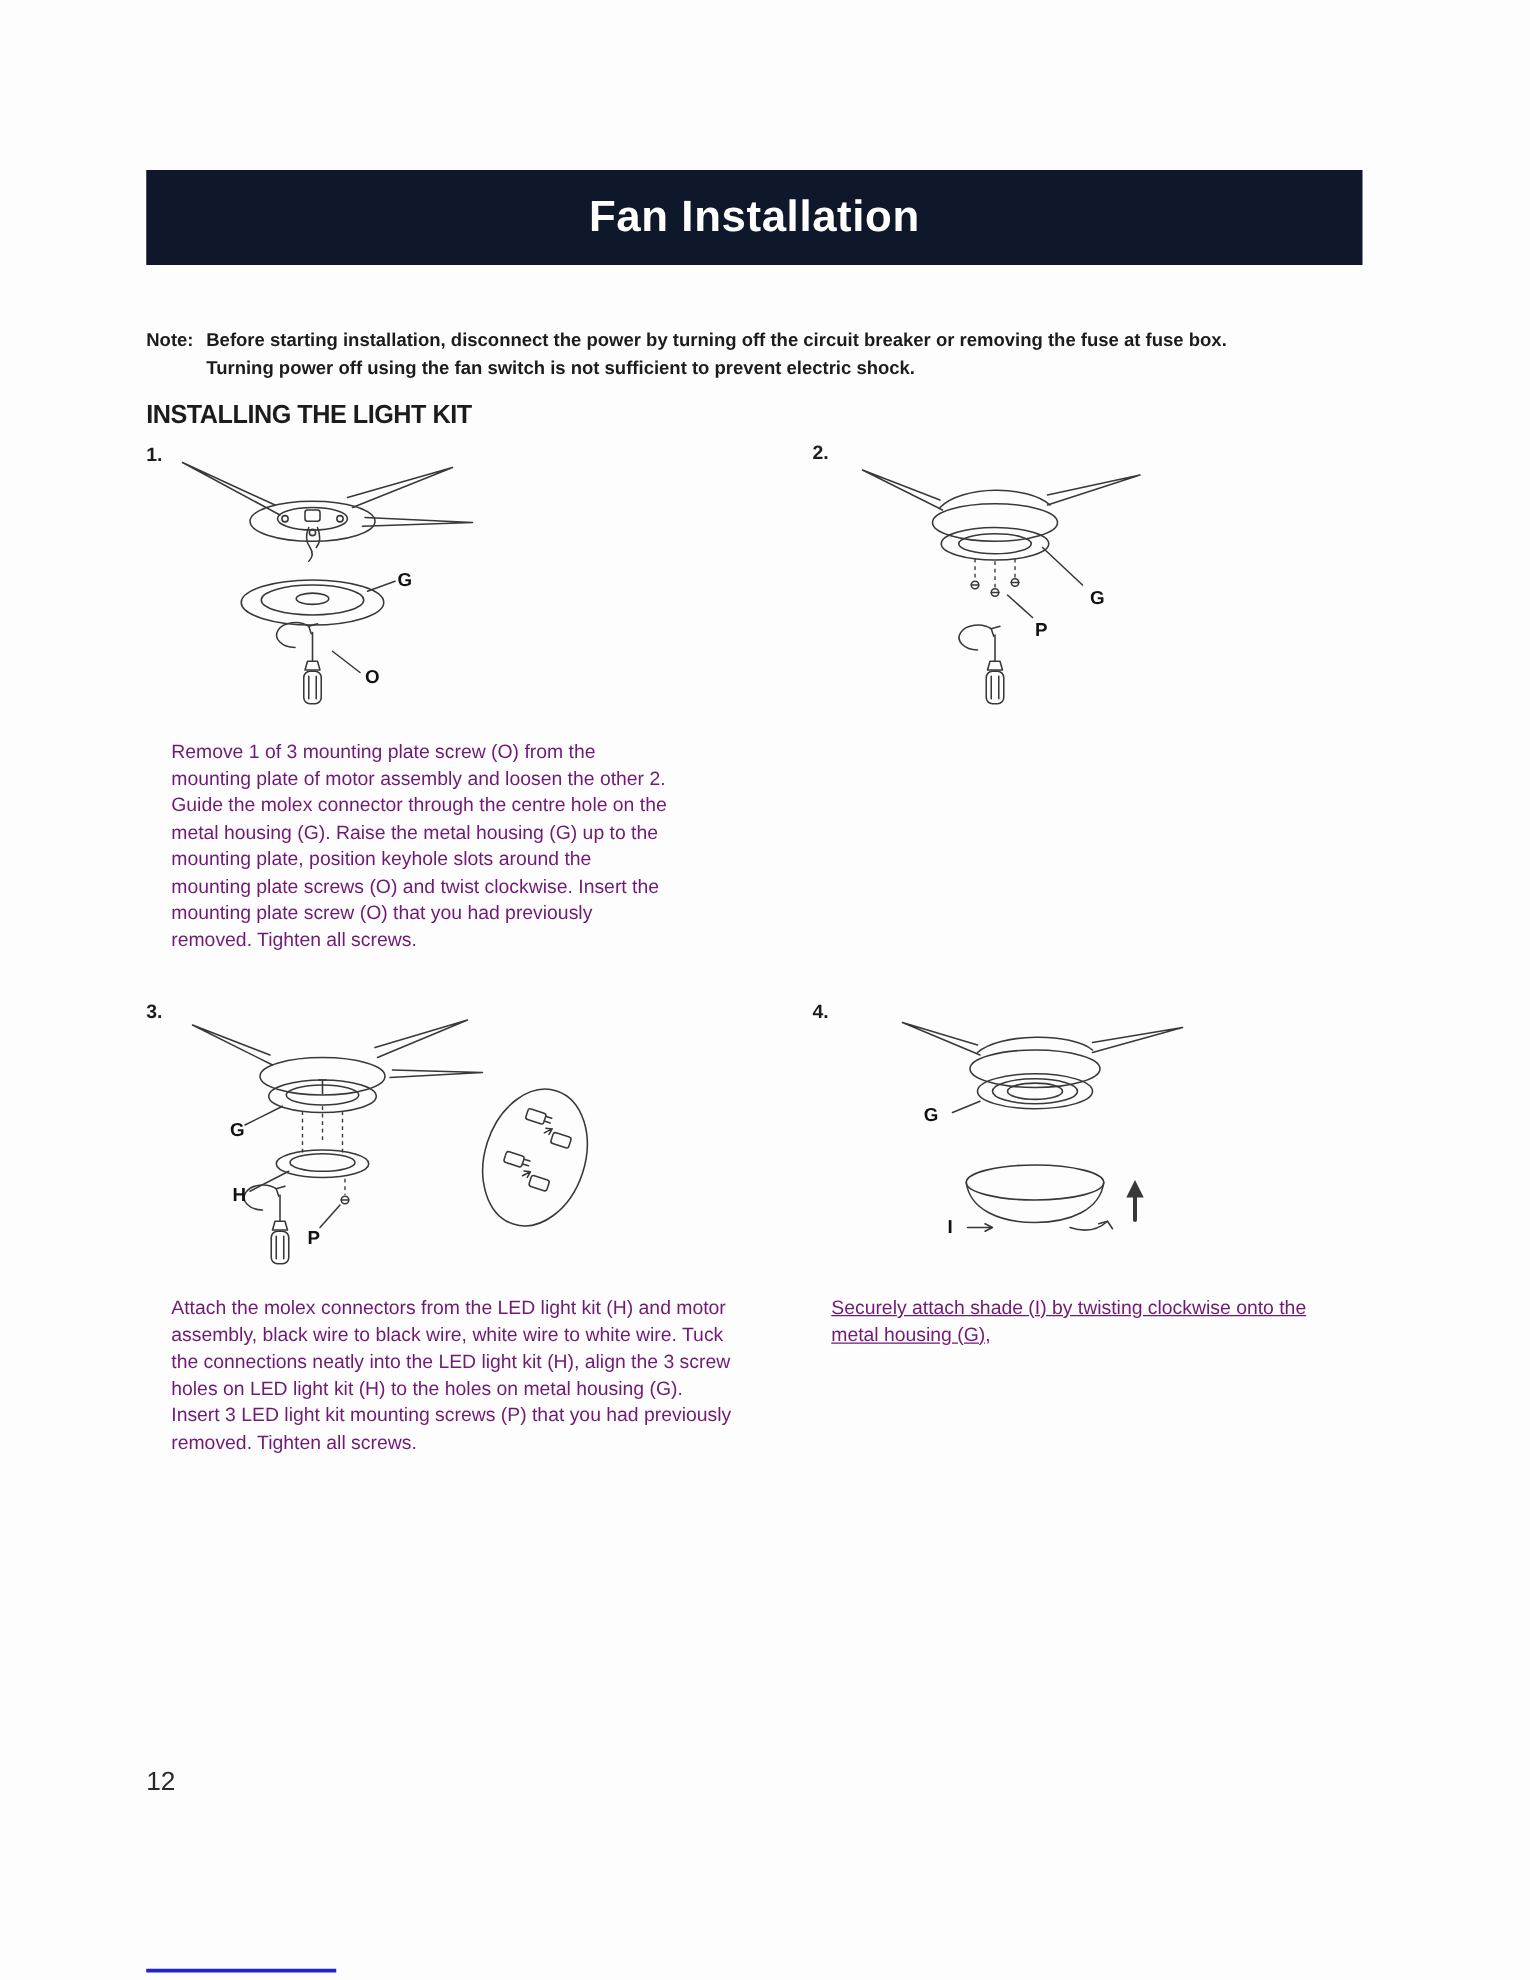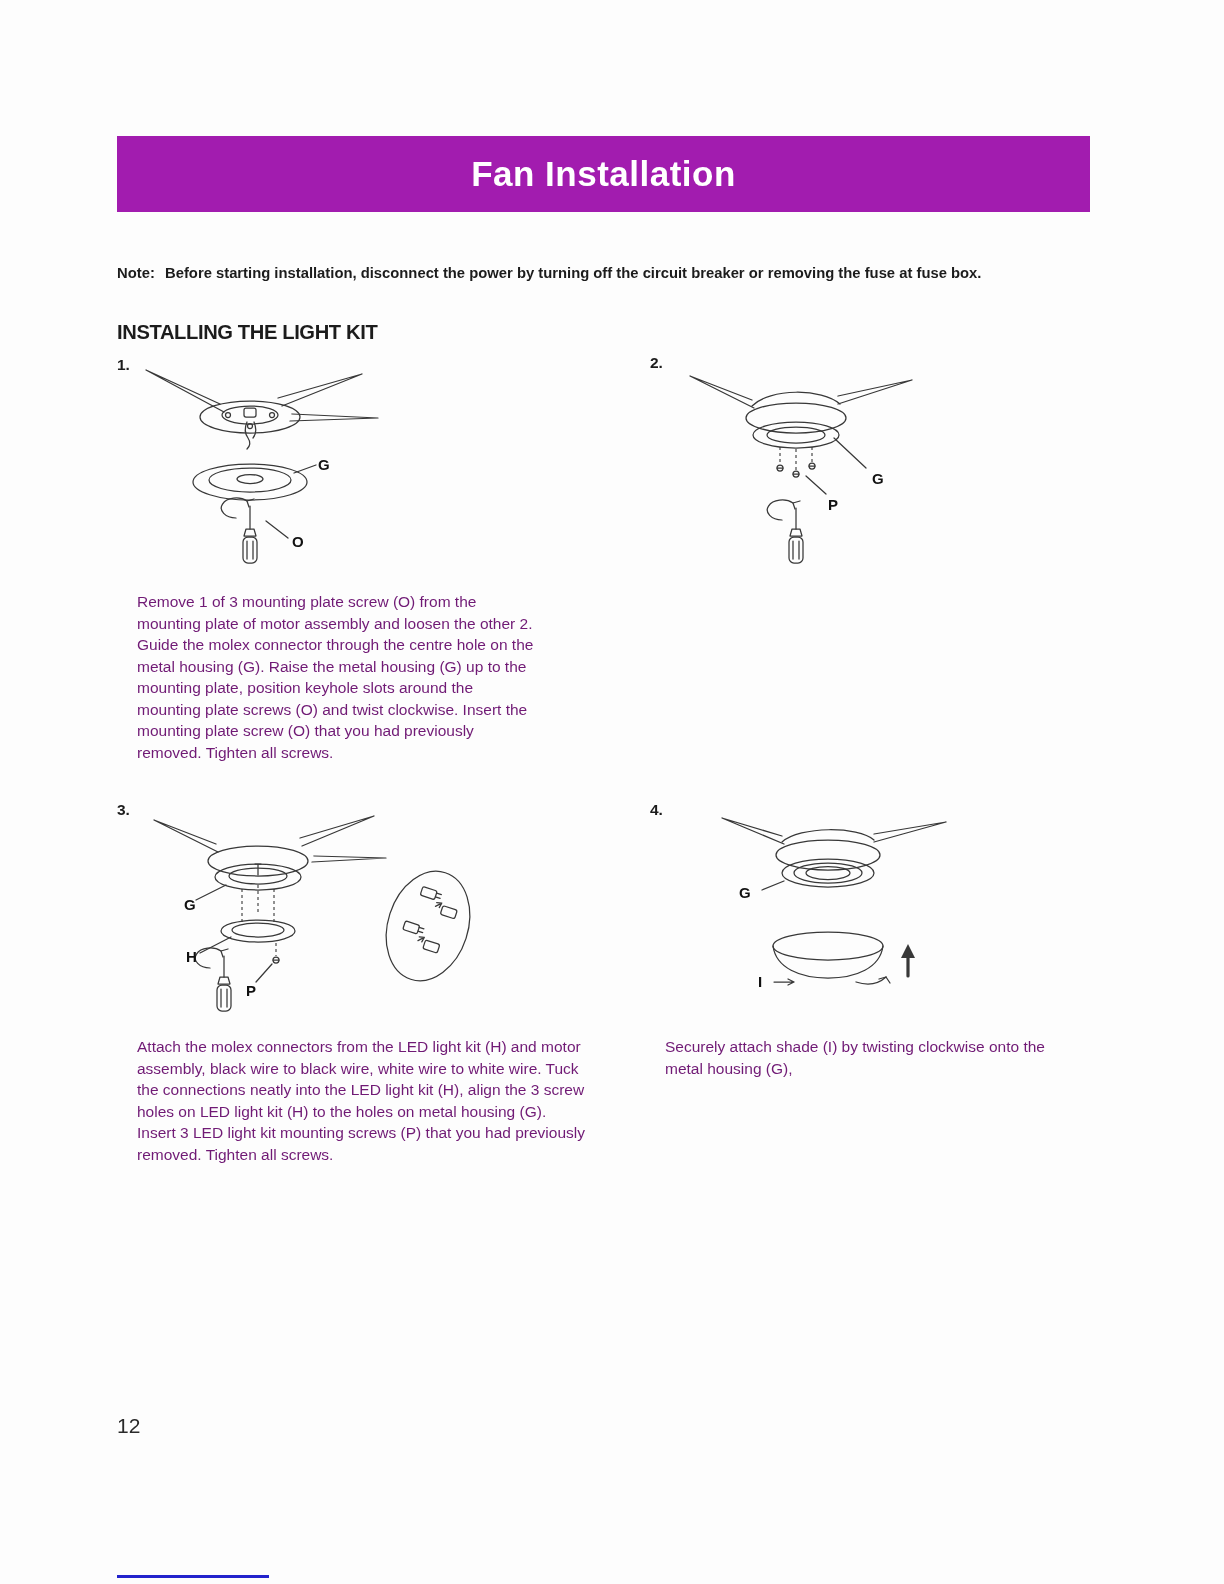--- a/index.html
+++ b/index.html
@@ -35,28 +35,32 @@
   .footer-rule{position:absolute;left:117px;top:1575px;width:152px;height:3px;}
   svg .ln{stroke:#383838;stroke-width:1.25;fill:none;stroke-linecap:round;stroke-linejoin:round;}
   svg .dash{stroke:#383838;stroke-width:1.1;fill:none;stroke-dasharray:3 3;}
   svg .fill{fill:#383838;stroke:none;}
 </style>
 </head>
 <body>
 
 <div class="page">
 
-  <div class="banner" style="background: #a21caf; color: rgb(255, 255, 255); justify-content: center;">
+  <div class="banner" style="background: #0f172a; color: rgb(255, 255, 255); justify-content: center;">
     <span class="banner-title">Fan Installation</span>
   </div>
 
   <div class="top-note">
     <div class="note-row">
       <span class="note-label">Note:</span>
       <span>Before starting installation, disconnect the power by turning off the circuit breaker or removing the fuse at fuse box.</span>
+    </div>
+    <div class="note-row">
+      <span class="note-label"></span>
+      <span>Turning power off using the fan switch is not sufficient to prevent electric shock.</span>
     </div>
   </div>
 
   <h2 class="section-heading">INSTALLING THE LIGHT KIT</h2>
 
   <div class="step-num" style="left:117px;top:356px;">1.</div>
   <div class="step-num" style="left:650px;top:354px;">2.</div>
   <div class="step-num" style="left:117px;top:801px;">3.</div>
   <div class="step-num" style="left:650px;top:801px;">4.</div>
 
@@ -211,18 +215,18 @@
       <path class="ln" d="M226 171 l4 6 m-4 -6 l-7 2"></path>
 
       <path class="ln" style="stroke-width:3.2" d="M248 170 V150"></path>
       <polygon class="fill" points="241,152 255,152 248,138"></polygon>
     </svg>
     <span class="callout" style="left:79px;top:78px;">G</span>
     <span class="callout" style="left:98px;top:167px;">I</span>
   </div>
 
   <p class="step-text" style="left:137px;top:1036px;width:452px;">Attach the molex connectors from the LED light kit (H) and motor assembly, black wire to black wire, white wire to white wire. Tuck the connections neatly into the LED light kit (H), align the 3 screw holes on LED light kit (H) to the holes on metal housing (G). Insert 3 LED light kit mounting screws (P) that you had previously removed. Tighten all screws.</p>
-  <p class="step-text" style="left:665px;top:1036px;width:410px;">Securely attach shade (I) by twisting clockwise onto the metal housing (G),</p>
+  <p class="step-text" style="left:665px;top:1036px;width:410px;text-decoration:underline;">Securely attach shade (I) by twisting clockwise onto the metal housing (G),</p>
 
   <div class="page-number">12</div>
   <div class="footer-rule" style="background: rgb(35, 35, 204);"></div>
 
 </div>
 
 </body></html>

